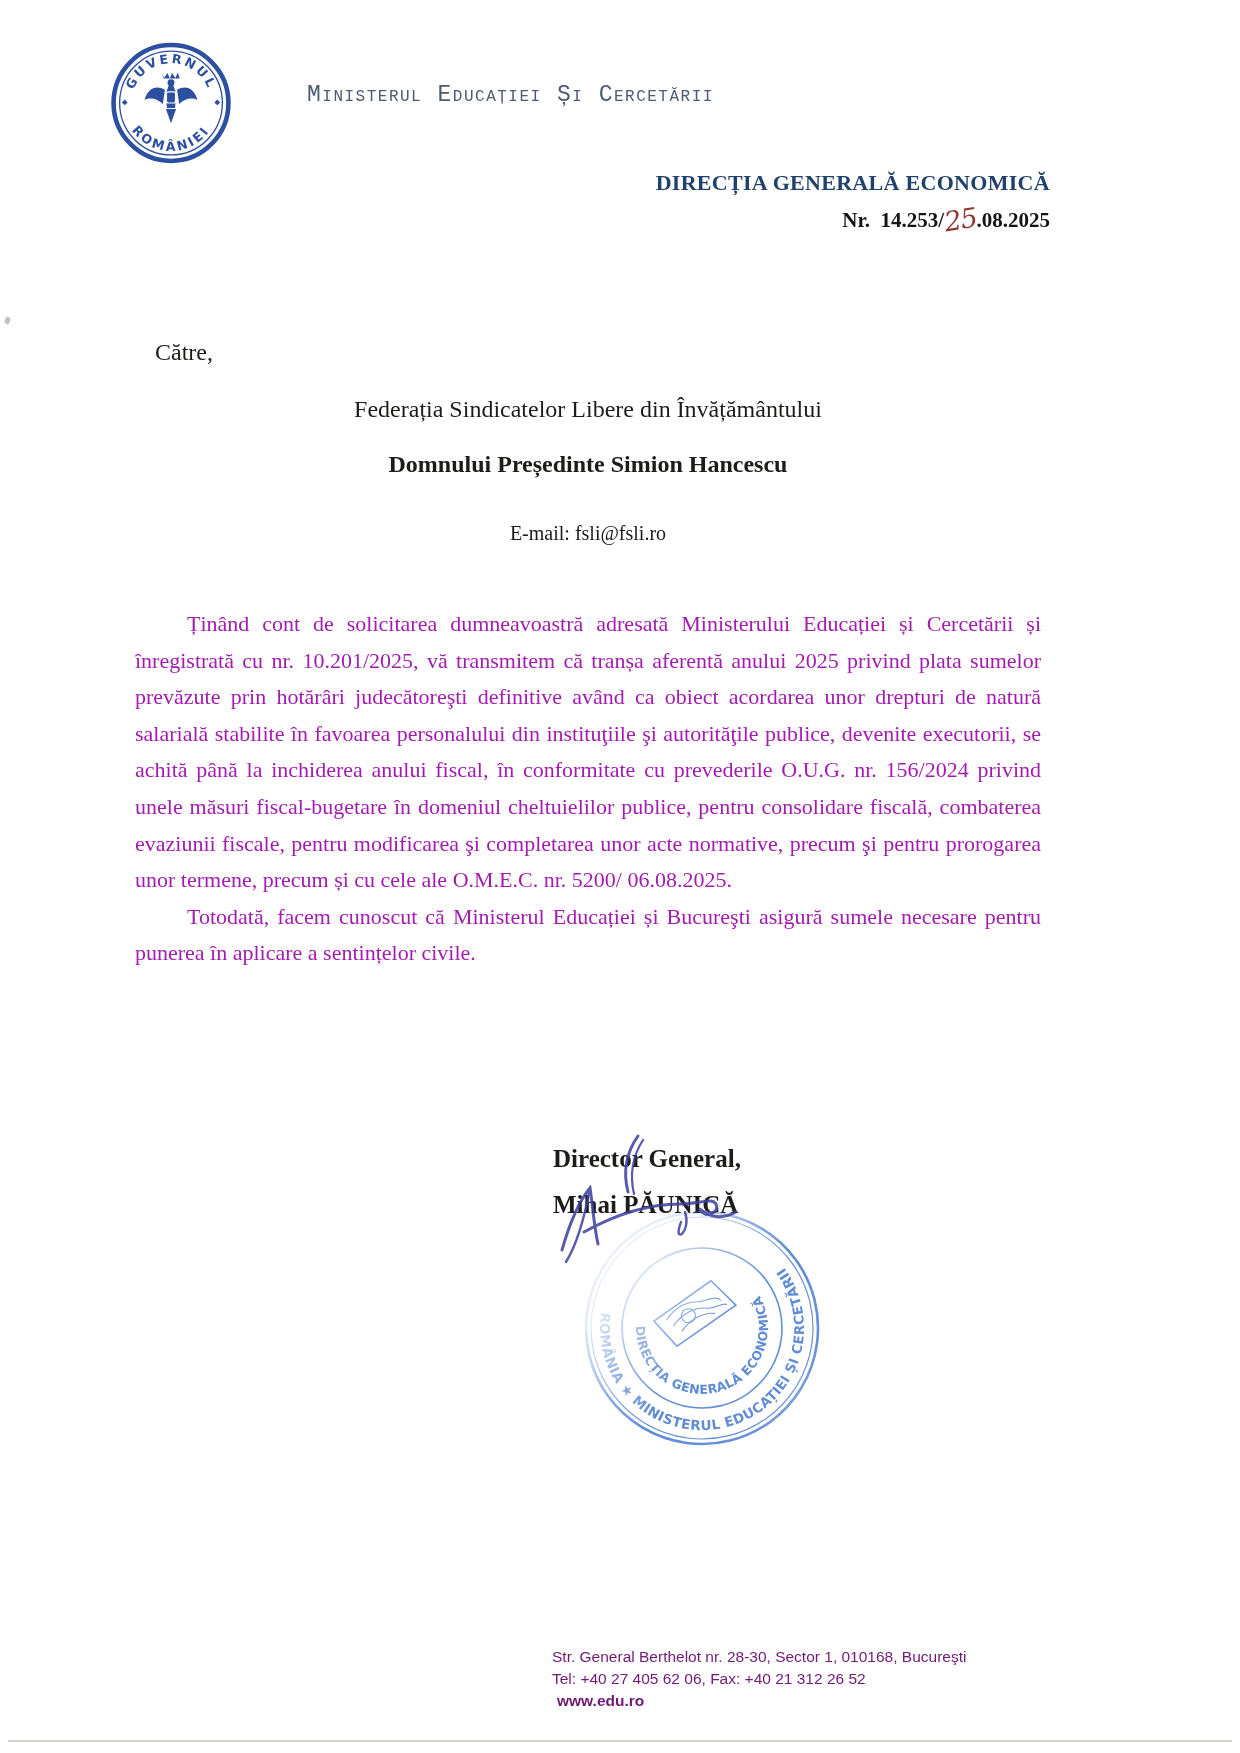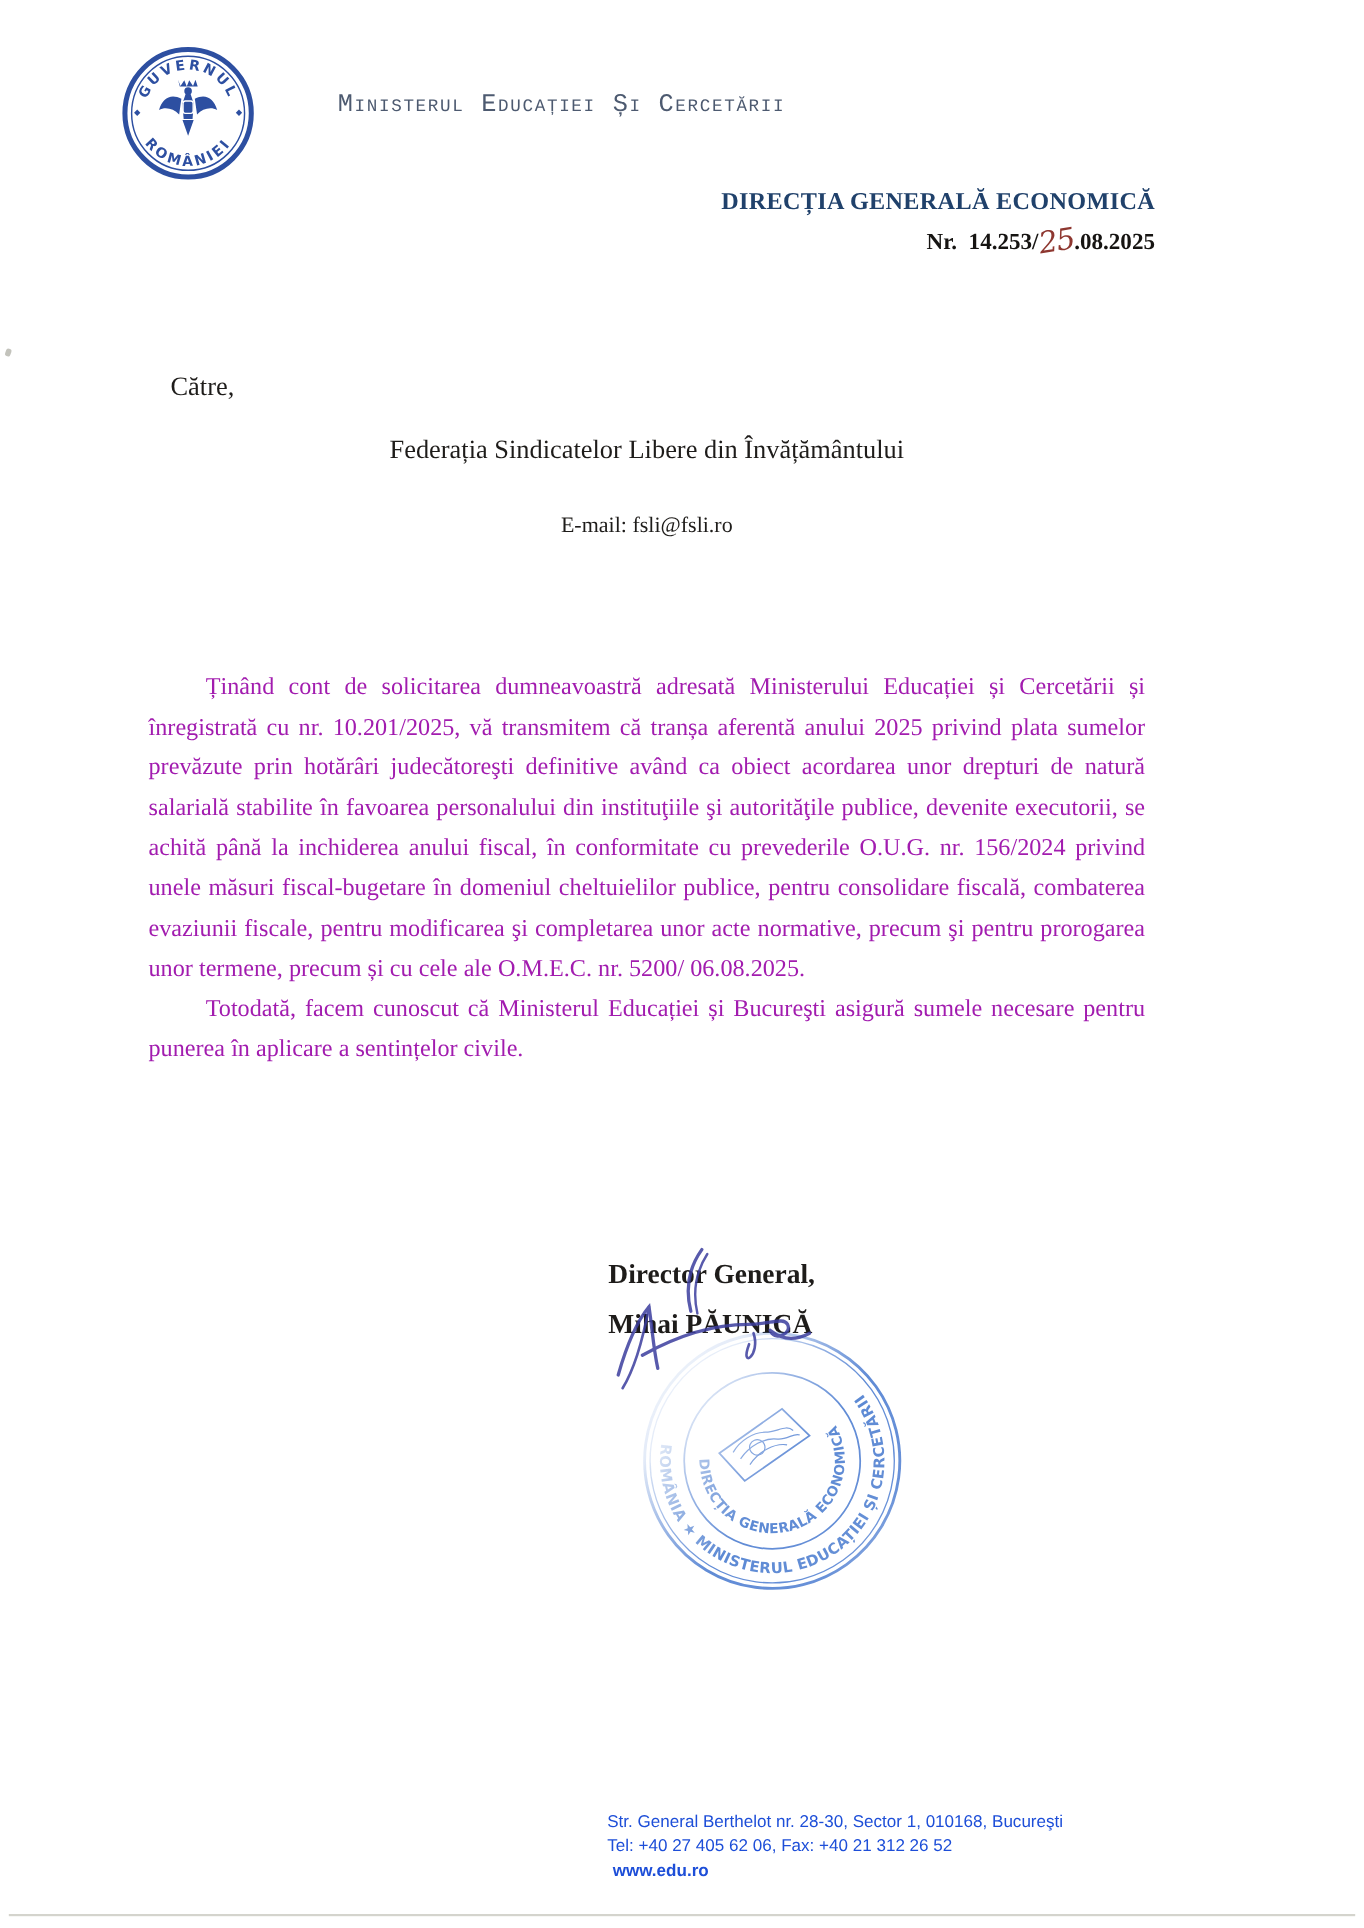--- a/index.html
+++ b/index.html
@@ -58,21 +58,21 @@
 
   
   .sig-block{position:absolute;left:553px;top:1136px;z-index:1;}
   .sig-title{font-weight:bold;font-size:25px;line-height:46px;}
   .sig-name{font-weight:bold;font-size:25px;line-height:46px;}
 
   .stamp{position:absolute;left:572px;top:1198px;width:260px;height:260px;z-index:2;}
   .ink{position:absolute;left:480px;top:1100px;width:380px;height:340px;z-index:3;}
 
   
-  .footer{position:absolute;left:552px;top:1646px;color:#1d4ed8;
+  .footer{position:absolute;left:552px;top:1646px;color:#701a75;
     font-family:"Liberation Sans", sans-serif;font-size:15.5px;line-height:22px;}
   .footer .site{font-weight:bold;margin-left:5px;}
 
   
   .scan-line{position:absolute;left:8px;top:1740px;width:1224px;height:2px;background:#d4d4cd;}
   .scan-speck{position:absolute;left:5px;top:317px;width:5px;height:7px;background:#c3c3bc;transform:rotate(20deg);border-radius:2px;}
 </style>
 </head>
 <body>
 
@@ -107,20 +107,21 @@
   <div class="ministry-name">Ministerul Educației Și Cercetării</div>
 
   <div class="ref-block">
     <div class="department">DIRECȚIA GENERALĂ ECONOMICĂ</div>
     <div class="ref-number"><span>Nr.  14.253/</span><span class="handwritten">25</span><span>.08.2025</span></div>
   </div>
 
   <div class="salutation">Către,</div>
   <div class="recipient">
     <div class="org">Federația Sindicatelor Libere din Învățământului</div>
+    <div class="person">Domnului Președinte Simion Hancescu</div>
     <div class="email">E-mail: fsli@fsli.ro</div>
   </div>
 
   <div class="body-text">
     <p>Ținând cont de solicitarea dumneavoastră adresată Ministerului Educației și Cercetării și înregistrată cu nr. 10.201/2025, vă transmitem că tranșa aferentă anului 2025 privind plata sumelor prevăzute prin hotărâri judecătoreşti definitive având ca obiect acordarea unor drepturi de natură salarială stabilite în favoarea personalului din instituţiile şi autorităţile publice, devenite executorii, se achită până la inchiderea anului fiscal, în conformitate cu prevederile O.U.G. nr. 156/2024 privind unele măsuri fiscal-bugetare în domeniul cheltuielilor publice, pentru consolidare fiscală, combaterea evaziunii fiscale, pentru modificarea şi completarea unor acte normative, precum şi pentru prorogarea unor termene, precum și cu cele ale O.M.E.C. nr. 5200/ 06.08.2025.</p>
     <p>Totodată, facem cunoscut că Ministerul Educației și Bucureşti asigură sumele necesare pentru punerea în aplicare a sentințelor civile.</p>
   </div>
 
   <div class="sig-block">
     <div class="sig-title">Director General,</div>

